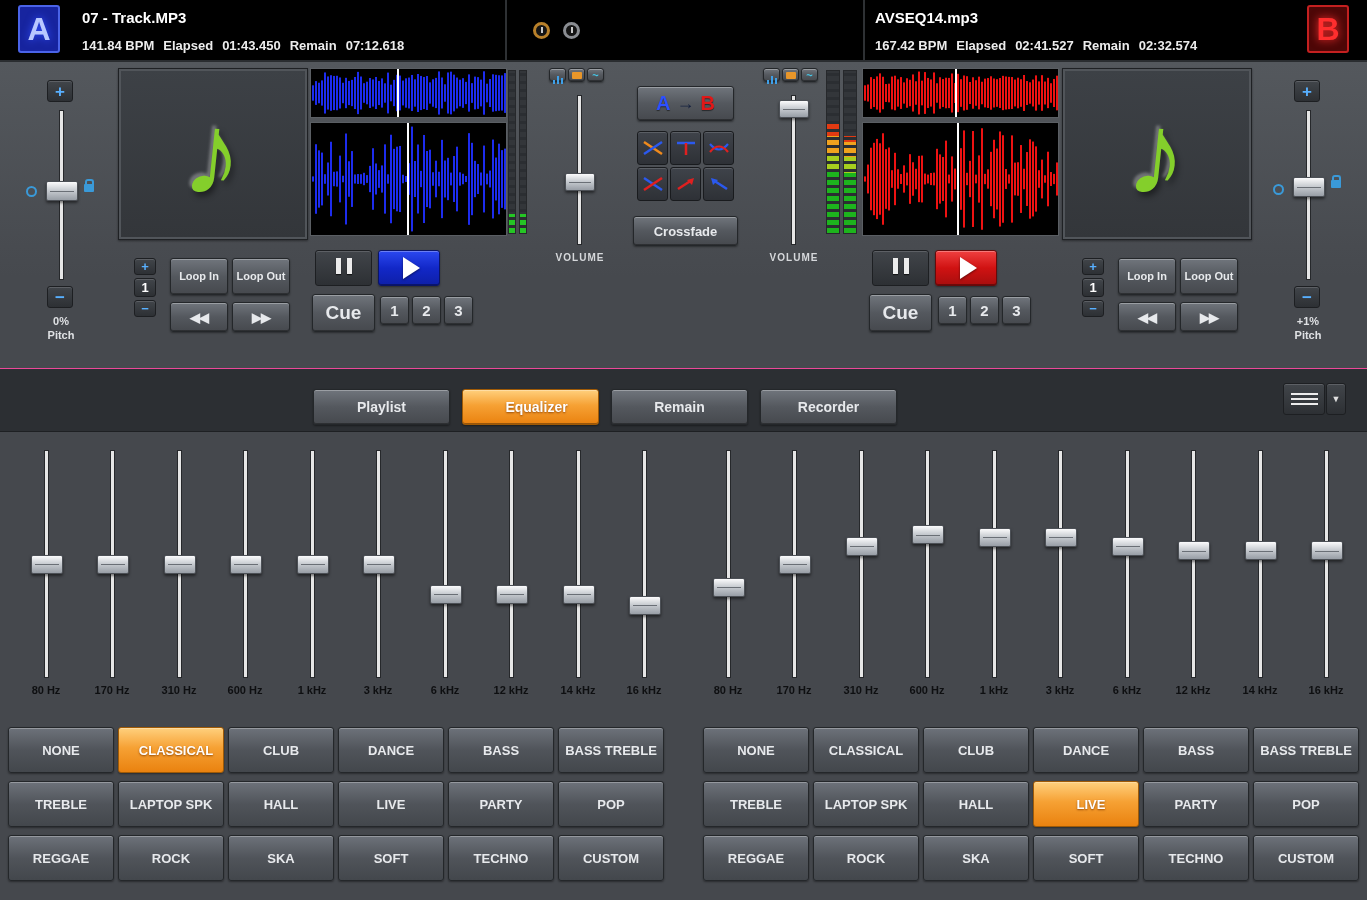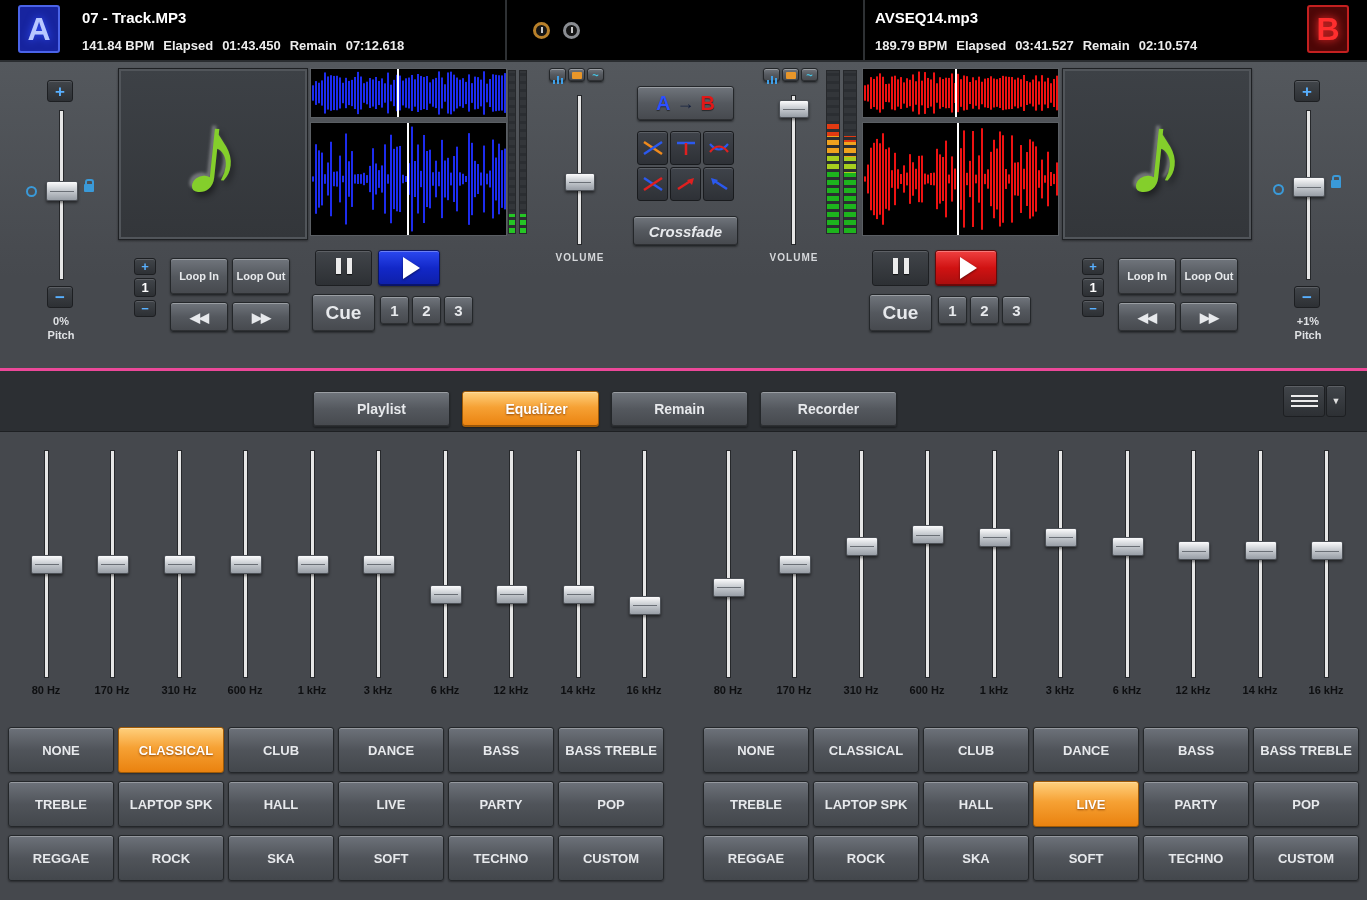--- a/index.html
+++ b/index.html
@@ -98,21 +98,21 @@
   .ab-a{color:#2d50ff;text-shadow:0 1px 1px rgba(0,0,0,.5);}
   .ab-b{color:#e01818;text-shadow:0 1px 1px rgba(0,0,0,.5);}
   .ab-arrow{color:#16223f;font-size:18px;}
   .xmatrix{position:absolute;left:637px;top:69px;display:grid;grid-template-columns:repeat(3,31px);
       grid-auto-rows:34px;gap:2px;}
   .xm{position:static;background:linear-gradient(#3f434a,#2e3136);border:1px solid #191b1e;border-radius:3px;
       display:flex;align-items:center;justify-content:center;box-shadow:inset 0 1px 0 rgba(255,255,255,.15);cursor:pointer;}
 
   
   .tabstrip{position:absolute;left:0;top:368px;width:100%;height:64px;background:#2c2f33;
-      border-top:3px solid #ec4899;border-bottom:1px solid #1e2023;box-sizing:border-box;text-decoration:underline;}
+      border-top:1px solid #ec4899;border-bottom:1px solid #1e2023;box-sizing:border-box;text-decoration:underline;}
   .tabs{position:absolute;left:313px;top:20px;display:flex;gap:12px;}
   .tab{position:static;width:137px;height:36px;font-size:14px;}
   .tab.active,.preset.active{background:linear-gradient(#ffd07d,#f6a134 45%,#ea820f);
       border:1px solid #9f5a06;color:#fff;text-shadow:0 1px 2px rgba(130,60,0,.85);padding-left:12px;}
   .listbtn{left:1283px;top:14px;width:42px;height:32px;flex-direction:column;gap:3px;}
   .listbtn i{display:block;width:22px;height:2px;background:#ececec;box-shadow:-5px 0 0 #ececec;margin-left:5px;}
   .listarrow{left:1326px;top:14px;width:20px;height:32px;font-size:9px;color:#e0e0e0;}
 
   
   .eqsec{position:absolute;left:0;top:432px;width:100%;height:468px;background:#45484d;}
@@ -145,25 +145,25 @@
       <span>07:12.618</span>
     </div>
 
     <div class="clock-panel">
       <span class="clockicon ci1"></span>
       <span class="clockicon ci2"></span>
     </div>
 
     <div class="track-title t-b">AVSEQ14.mp3</div>
     <div class="track-stats s-b">
-      <span>189.79 BPM</span>
+      <span>167.42 BPM</span>
       <span>Elapsed</span>
-      <span>03:41.527</span>
+      <span>02:41.527</span>
       <span>Remain</span>
-      <span>02:10.574</span>
+      <span>02:32.574</span>
     </div>
     <div class="deck-letter dl-b">B</div>
   </div>
 
   <div class="decks">
 
     <div class="b3 bdark pm" style="left:47px;top:18px;">+</div>
     <div class="rail" style="left:59px;top:48px;height:170px;"></div>
     <span class="ring" style="left:26px;top:124px;"></span>
     <div class="handle" style="left:46px;top:119px;width:30px;height:18px;"></div>
@@ -376,21 +376,21 @@
             <polygon points="19,2 12,4 17,9" fill="#e02020"></polygon>
           </svg>
       </div>
       <div class="xm">
         <svg width="22" height="16">
             <line x1="19" y1="13" x2="5" y2="4" stroke="#2b59ee" stroke-width="2.5"></line>
             <polygon points="3,2 10,4 5,9" fill="#2b59ee"></polygon>
           </svg>
       </div>
     </div>
-    <div class="b3" style="left:633px;top:154px;width:105px;height:30px;font-size:15px;font-style:italic;">Crossfade</div>
+    <div class="b3" style="left:633px;top:154px;width:105px;height:30px;font-size:13px;">Crossfade</div>
 
     <div class="b3 mini" style="left:763px;top:6px;">
         <span class="ic-bars"><i></i><i></i><i></i></span>
       </div>
     <div class="b3 mini" style="left:782px;top:6px;">
         <span class="ic-folder"></span>
       </div>
     <div class="b3 mini" style="left:801px;top:6px;">
         <span class="ic-wave">~</span>
       </div>

